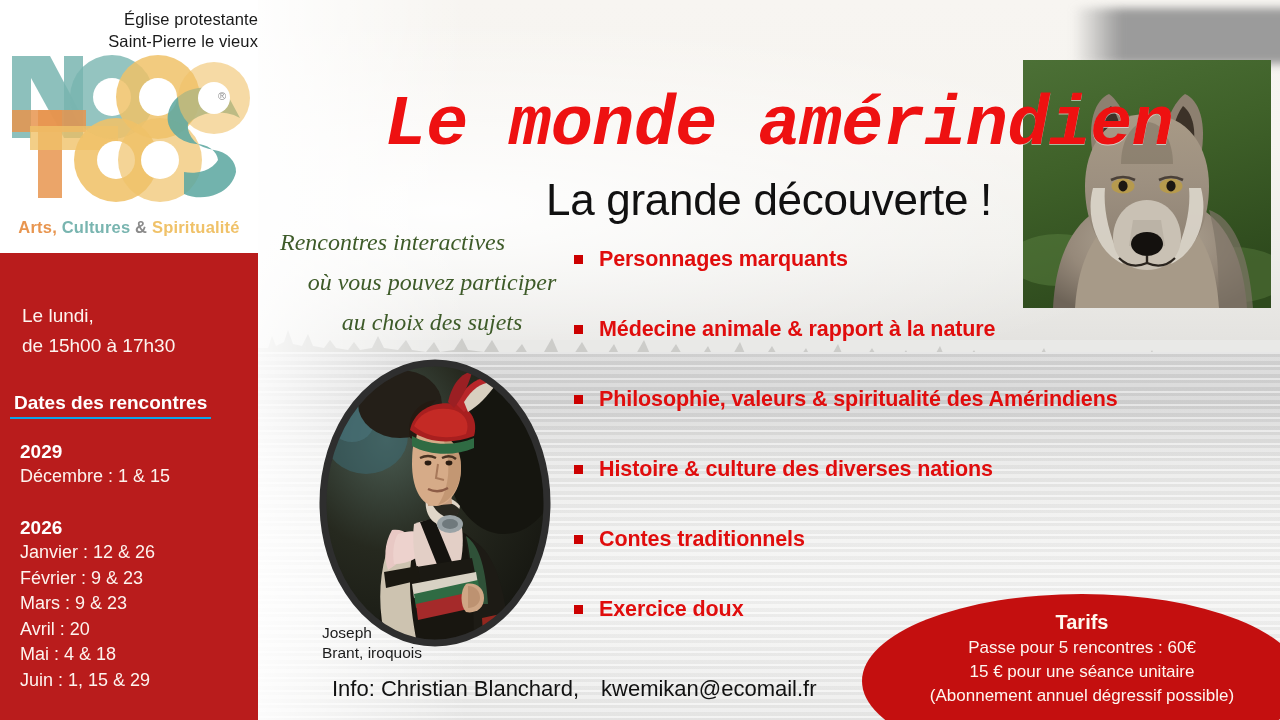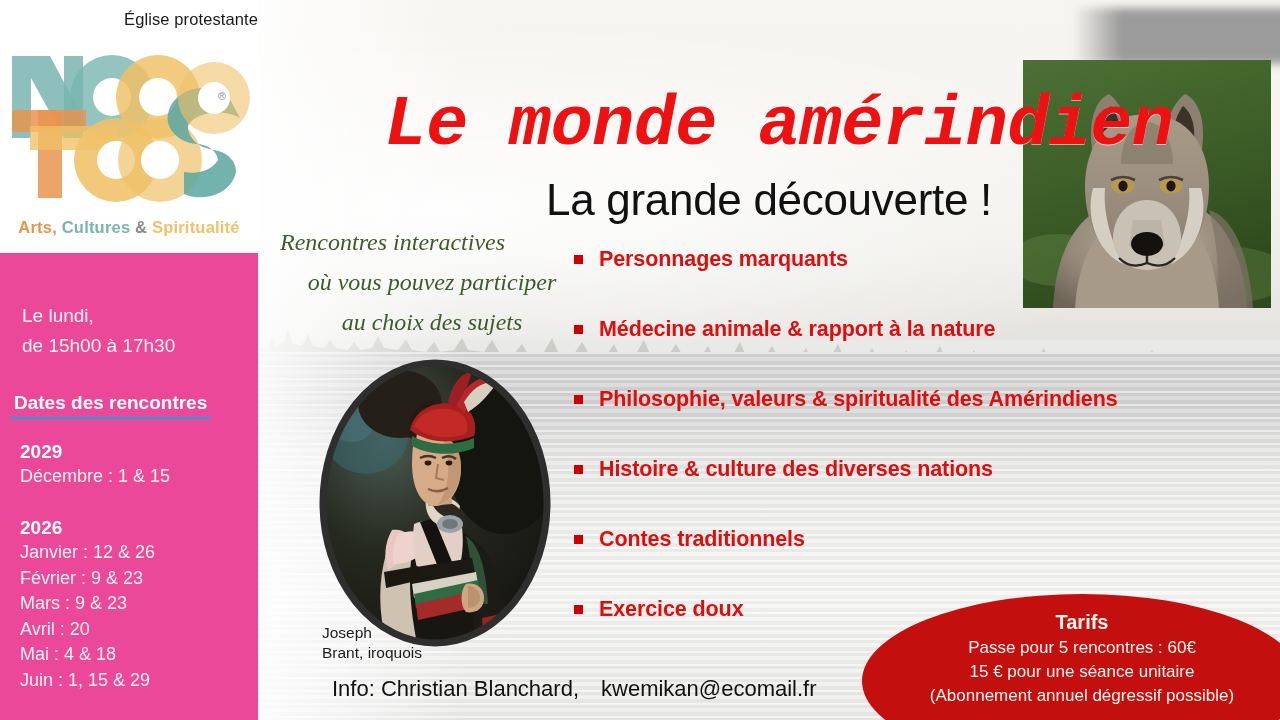--- a/index.html
+++ b/index.html
@@ -43,21 +43,21 @@
     white-space:nowrap;
   }
   .tg-arts{color:#e8954f;}
   .tg-cult{color:#79b5b0;}
   .tg-amp{color:#8b8b8b;}
   .tg-spir{color:#f0c269;}
 
   
   #red-panel{
     position:absolute;left:0;top:253px;width:258px;height:467px;
-    background:#ec4899;
+    background:#b91c1c;
     color:#ffffff;
   }
   #schedule{
     position:absolute;left:22px;top:48px;
     font-size:19px;line-height:30px;
     color:#fdf4ef;
   }
   #schedule span{display:block;white-space:nowrap;}
 
   #dates-head{
@@ -219,20 +219,21 @@
 </style>
 </head>
 <body>
 
 <div id="poster">
 
   <div id="left-col">
 
     <div id="org-name">
       <span>Église protestante</span>
+      <span>Saint-Pierre le vieux</span>
     </div>
 
     <div id="logo">
       <svg viewBox="0 0 244 160" xmlns="http://www.w3.org/2000/svg" aria-hidden="true">
         <defs>
           <clipPath id="logoclip">
               <rect x="0" y="0" width="244" height="160"></rect>
             </clipPath>
         </defs>
         <g clip-path="url(#logoclip)" style="mix-blend-mode:multiply">

